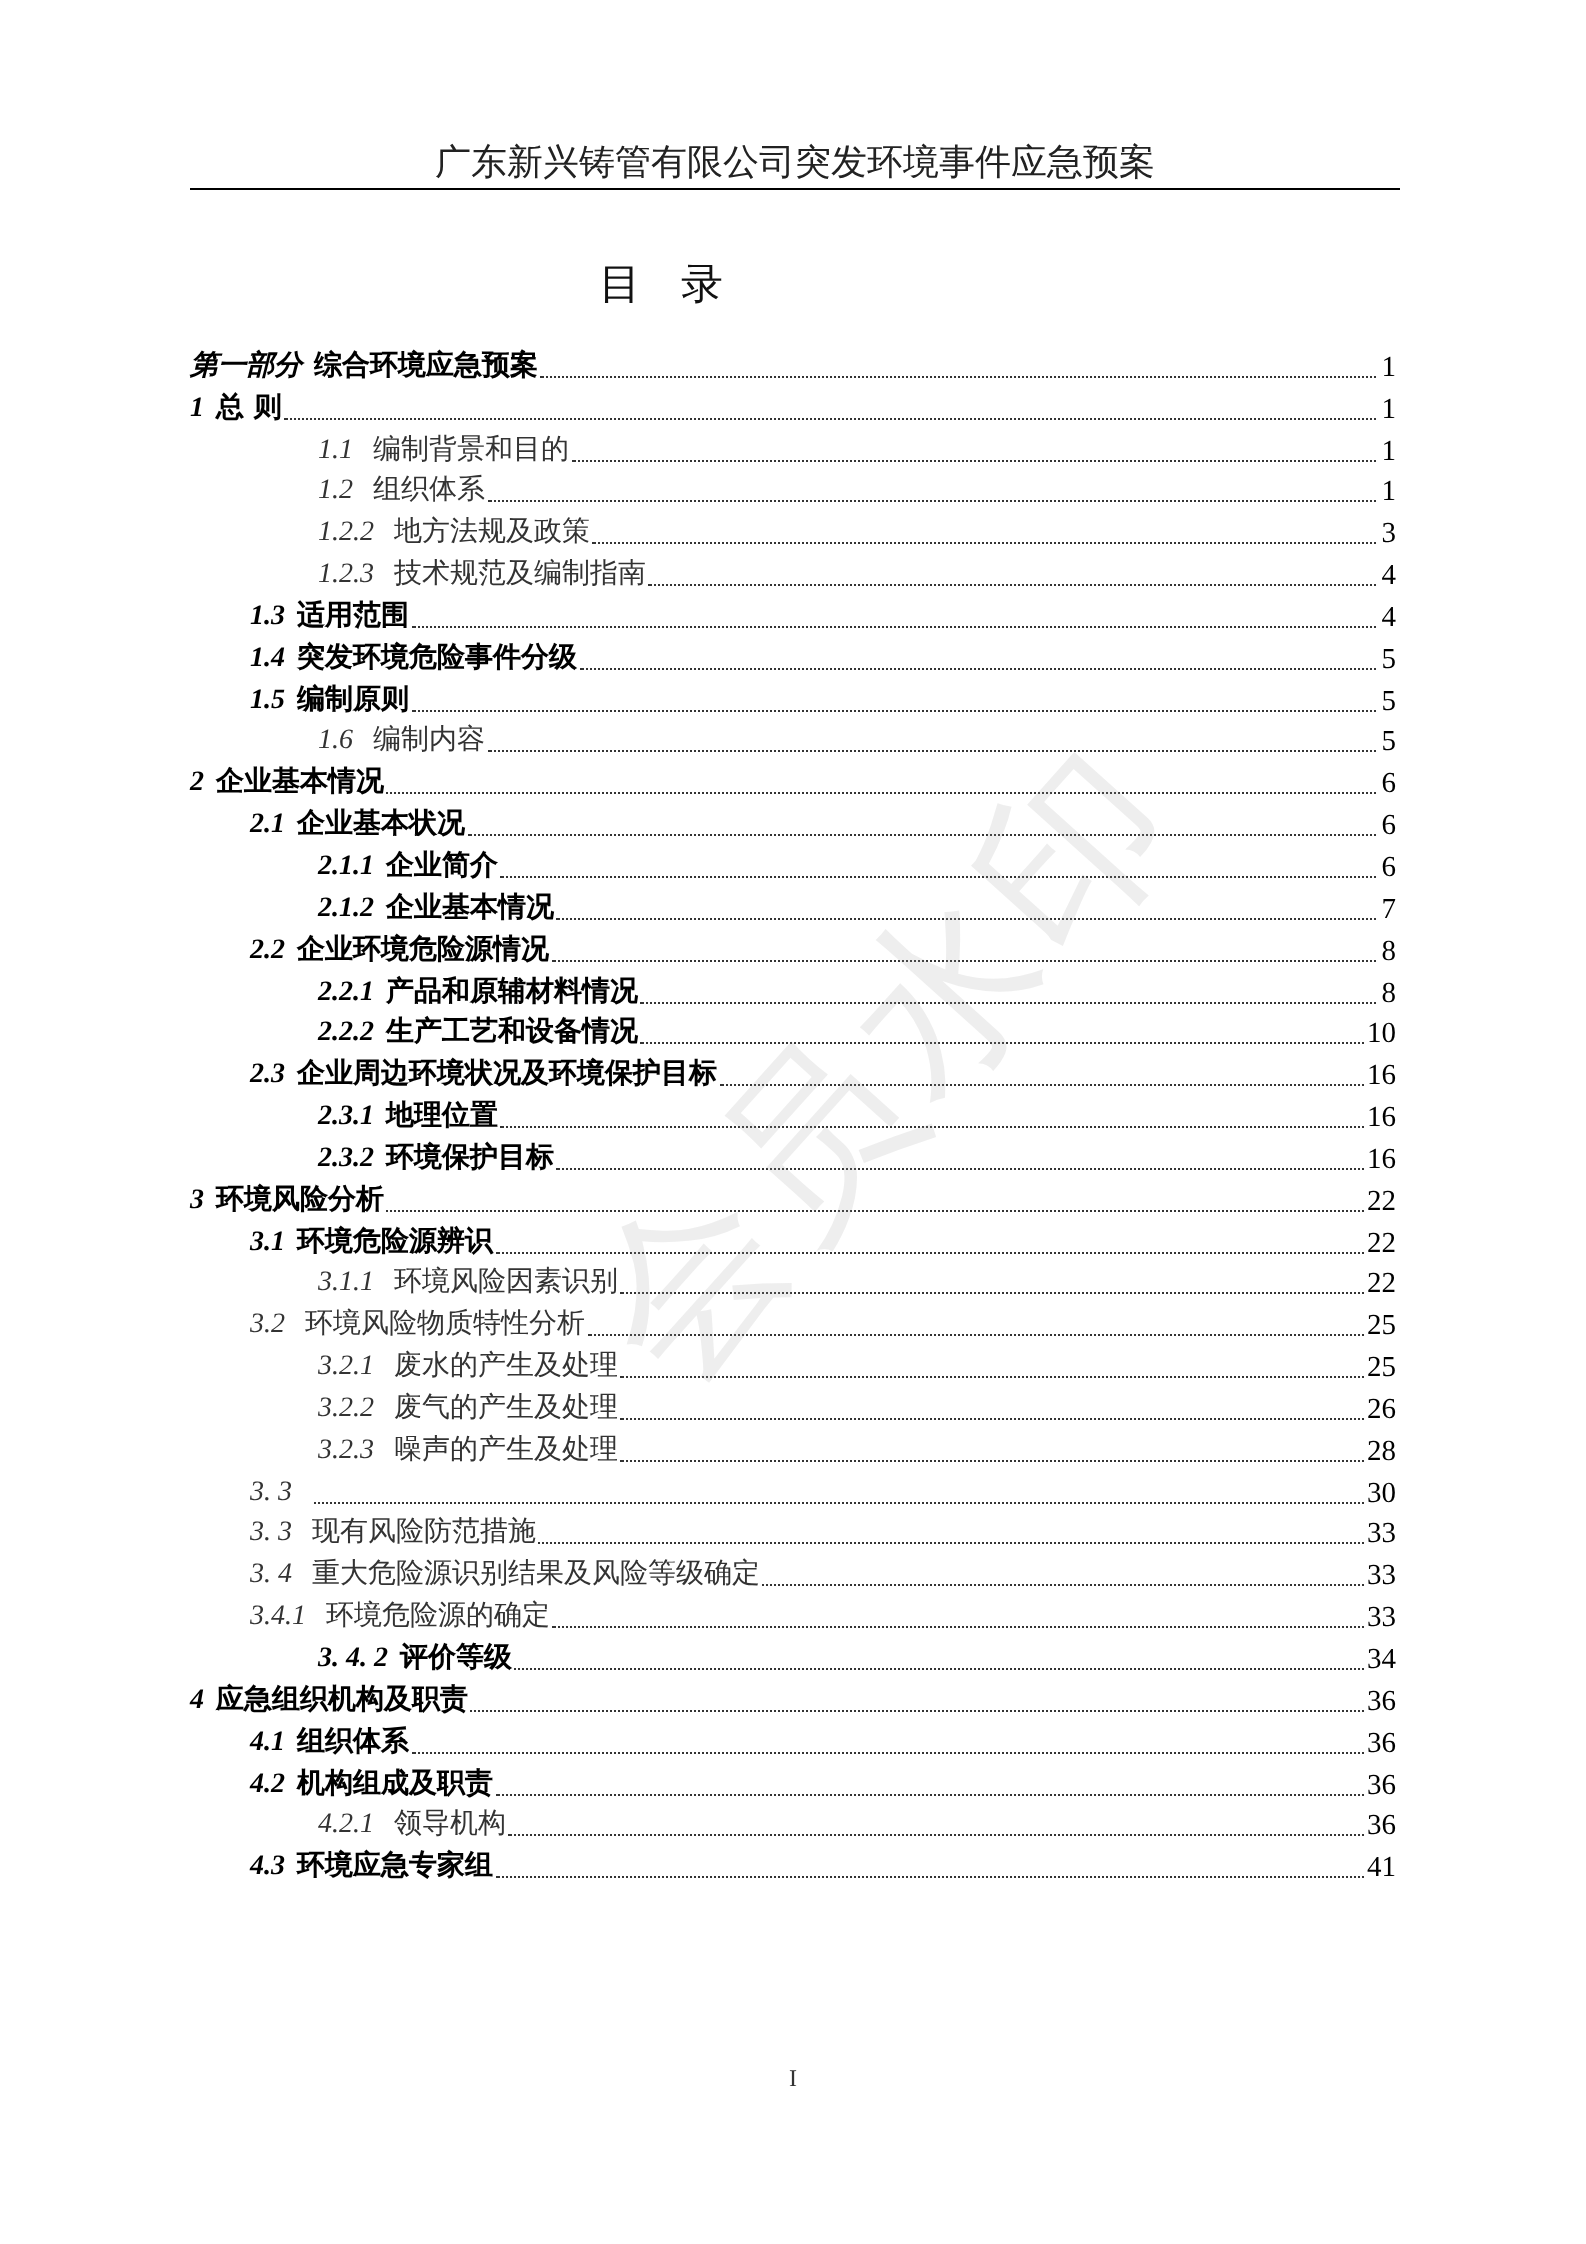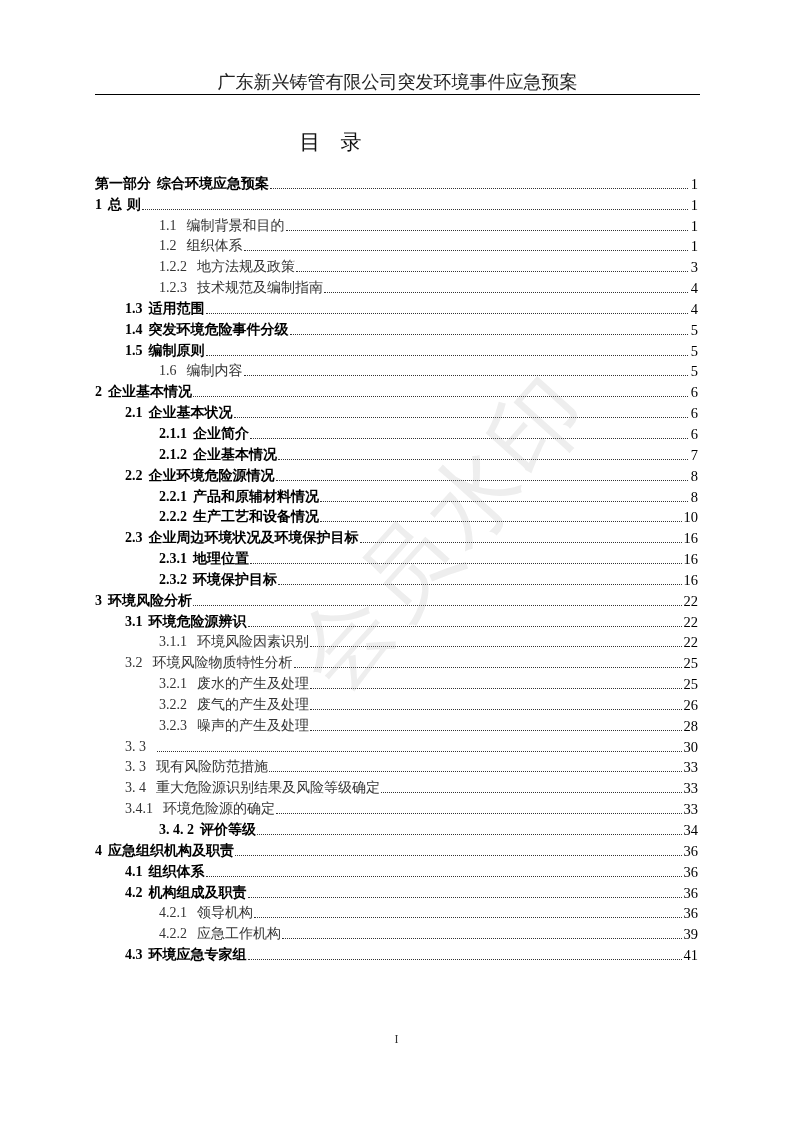--- a/index.html
+++ b/index.html
@@ -54,20 +54,21 @@
       line-height: 18px;
       white-space: nowrap;
     }
     .toc-row .label {
       flex: 0 0 auto;
       display: flex;
       align-items: baseline;
     }
     .toc-row .num {
       flex: 0 0 auto;
+      font-style: italic;
     }
     .toc-row .text {
       flex: 0 0 auto;
     }
     .toc-row .leader {
       flex: 1 1 auto;
       border-bottom: 1.3px dotted #333;
       margin: 0 2px 4px 1px;
       height: 1px;
     }
@@ -412,28 +413,20 @@
       <span class="page">36</span>
     </div>
     <div class="toc-row normal ind2">
       <span class="label">
         <span class="num">4.2.1</span>
         <span class="text">领导机构</span>
       </span>
       <span class="leader"></span>
       <span class="page">36</span>
     </div>
-    <div class="toc-row normal ind2">
-      <span class="label">
-        <span class="num">4.2.2</span>
-        <span class="text">应急工作机构</span>
-      </span>
-      <span class="leader"></span>
-      <span class="page">39</span>
-    </div>
     <div class="toc-row bold ind1">
       <span class="label">
         <span class="num">4.3</span>
         <span class="text">环境应急专家组</span>
       </span>
       <span class="leader"></span>
       <span class="page">41</span>
     </div>
   </div>
 

